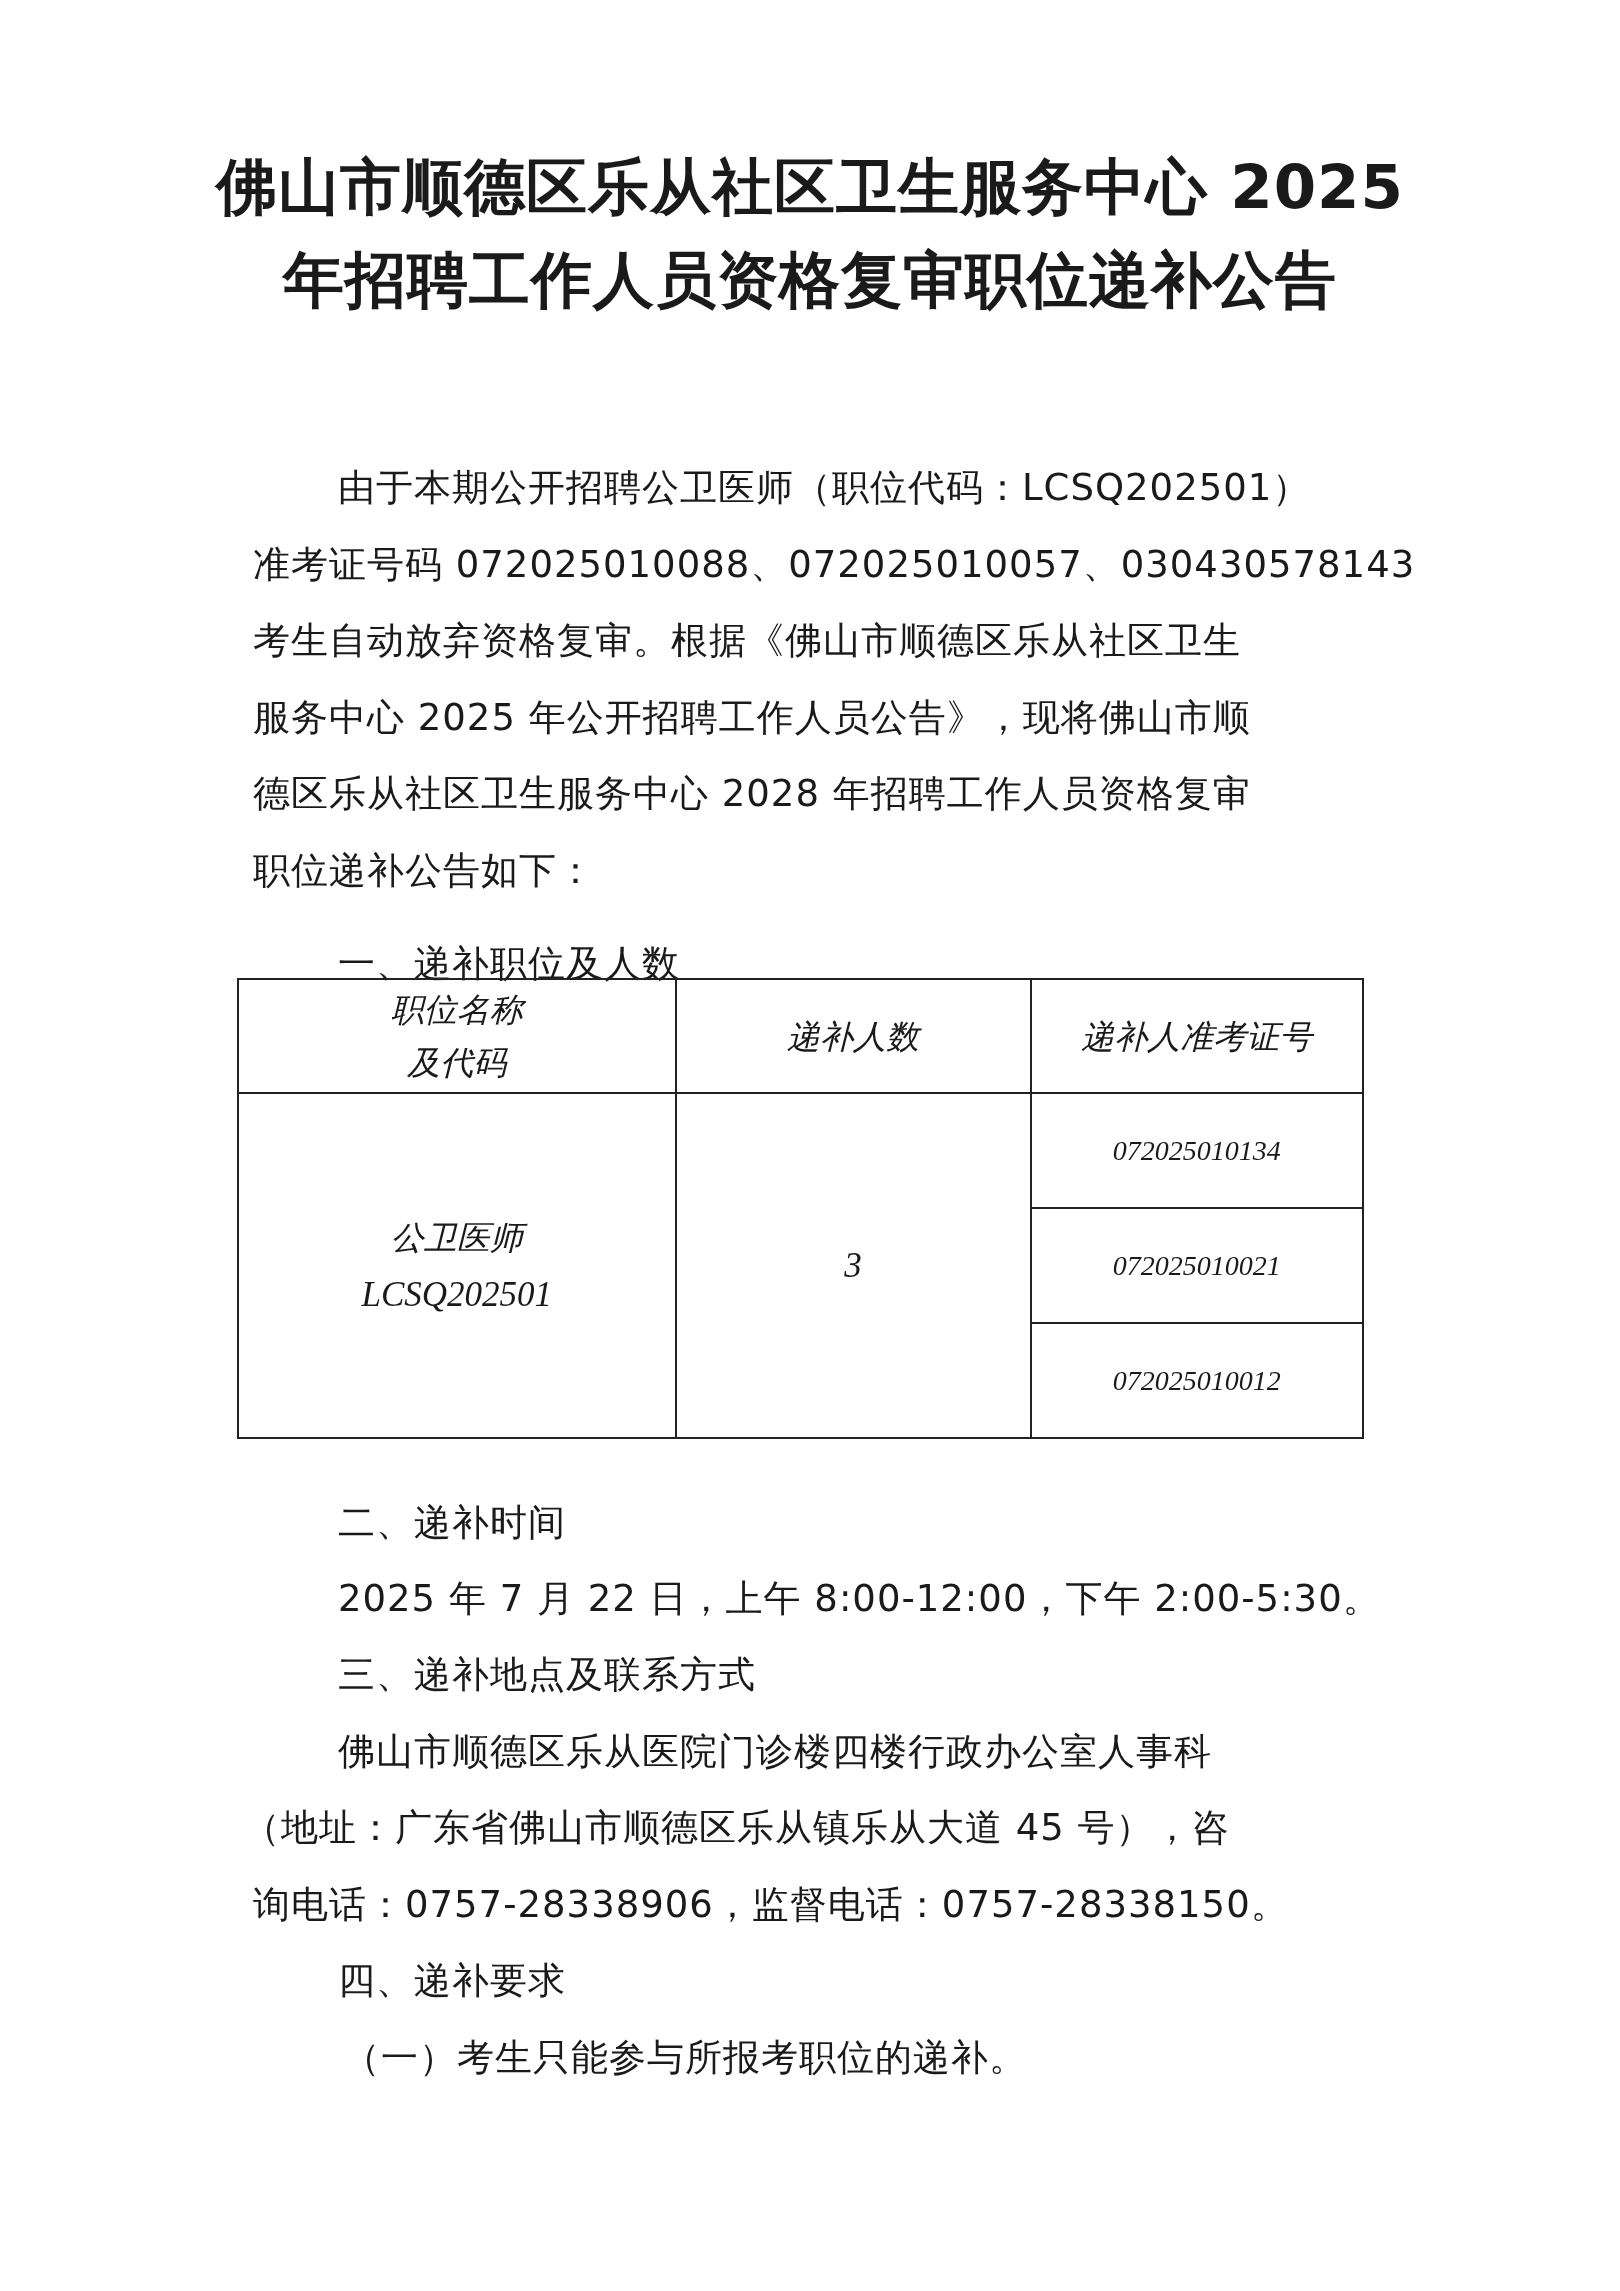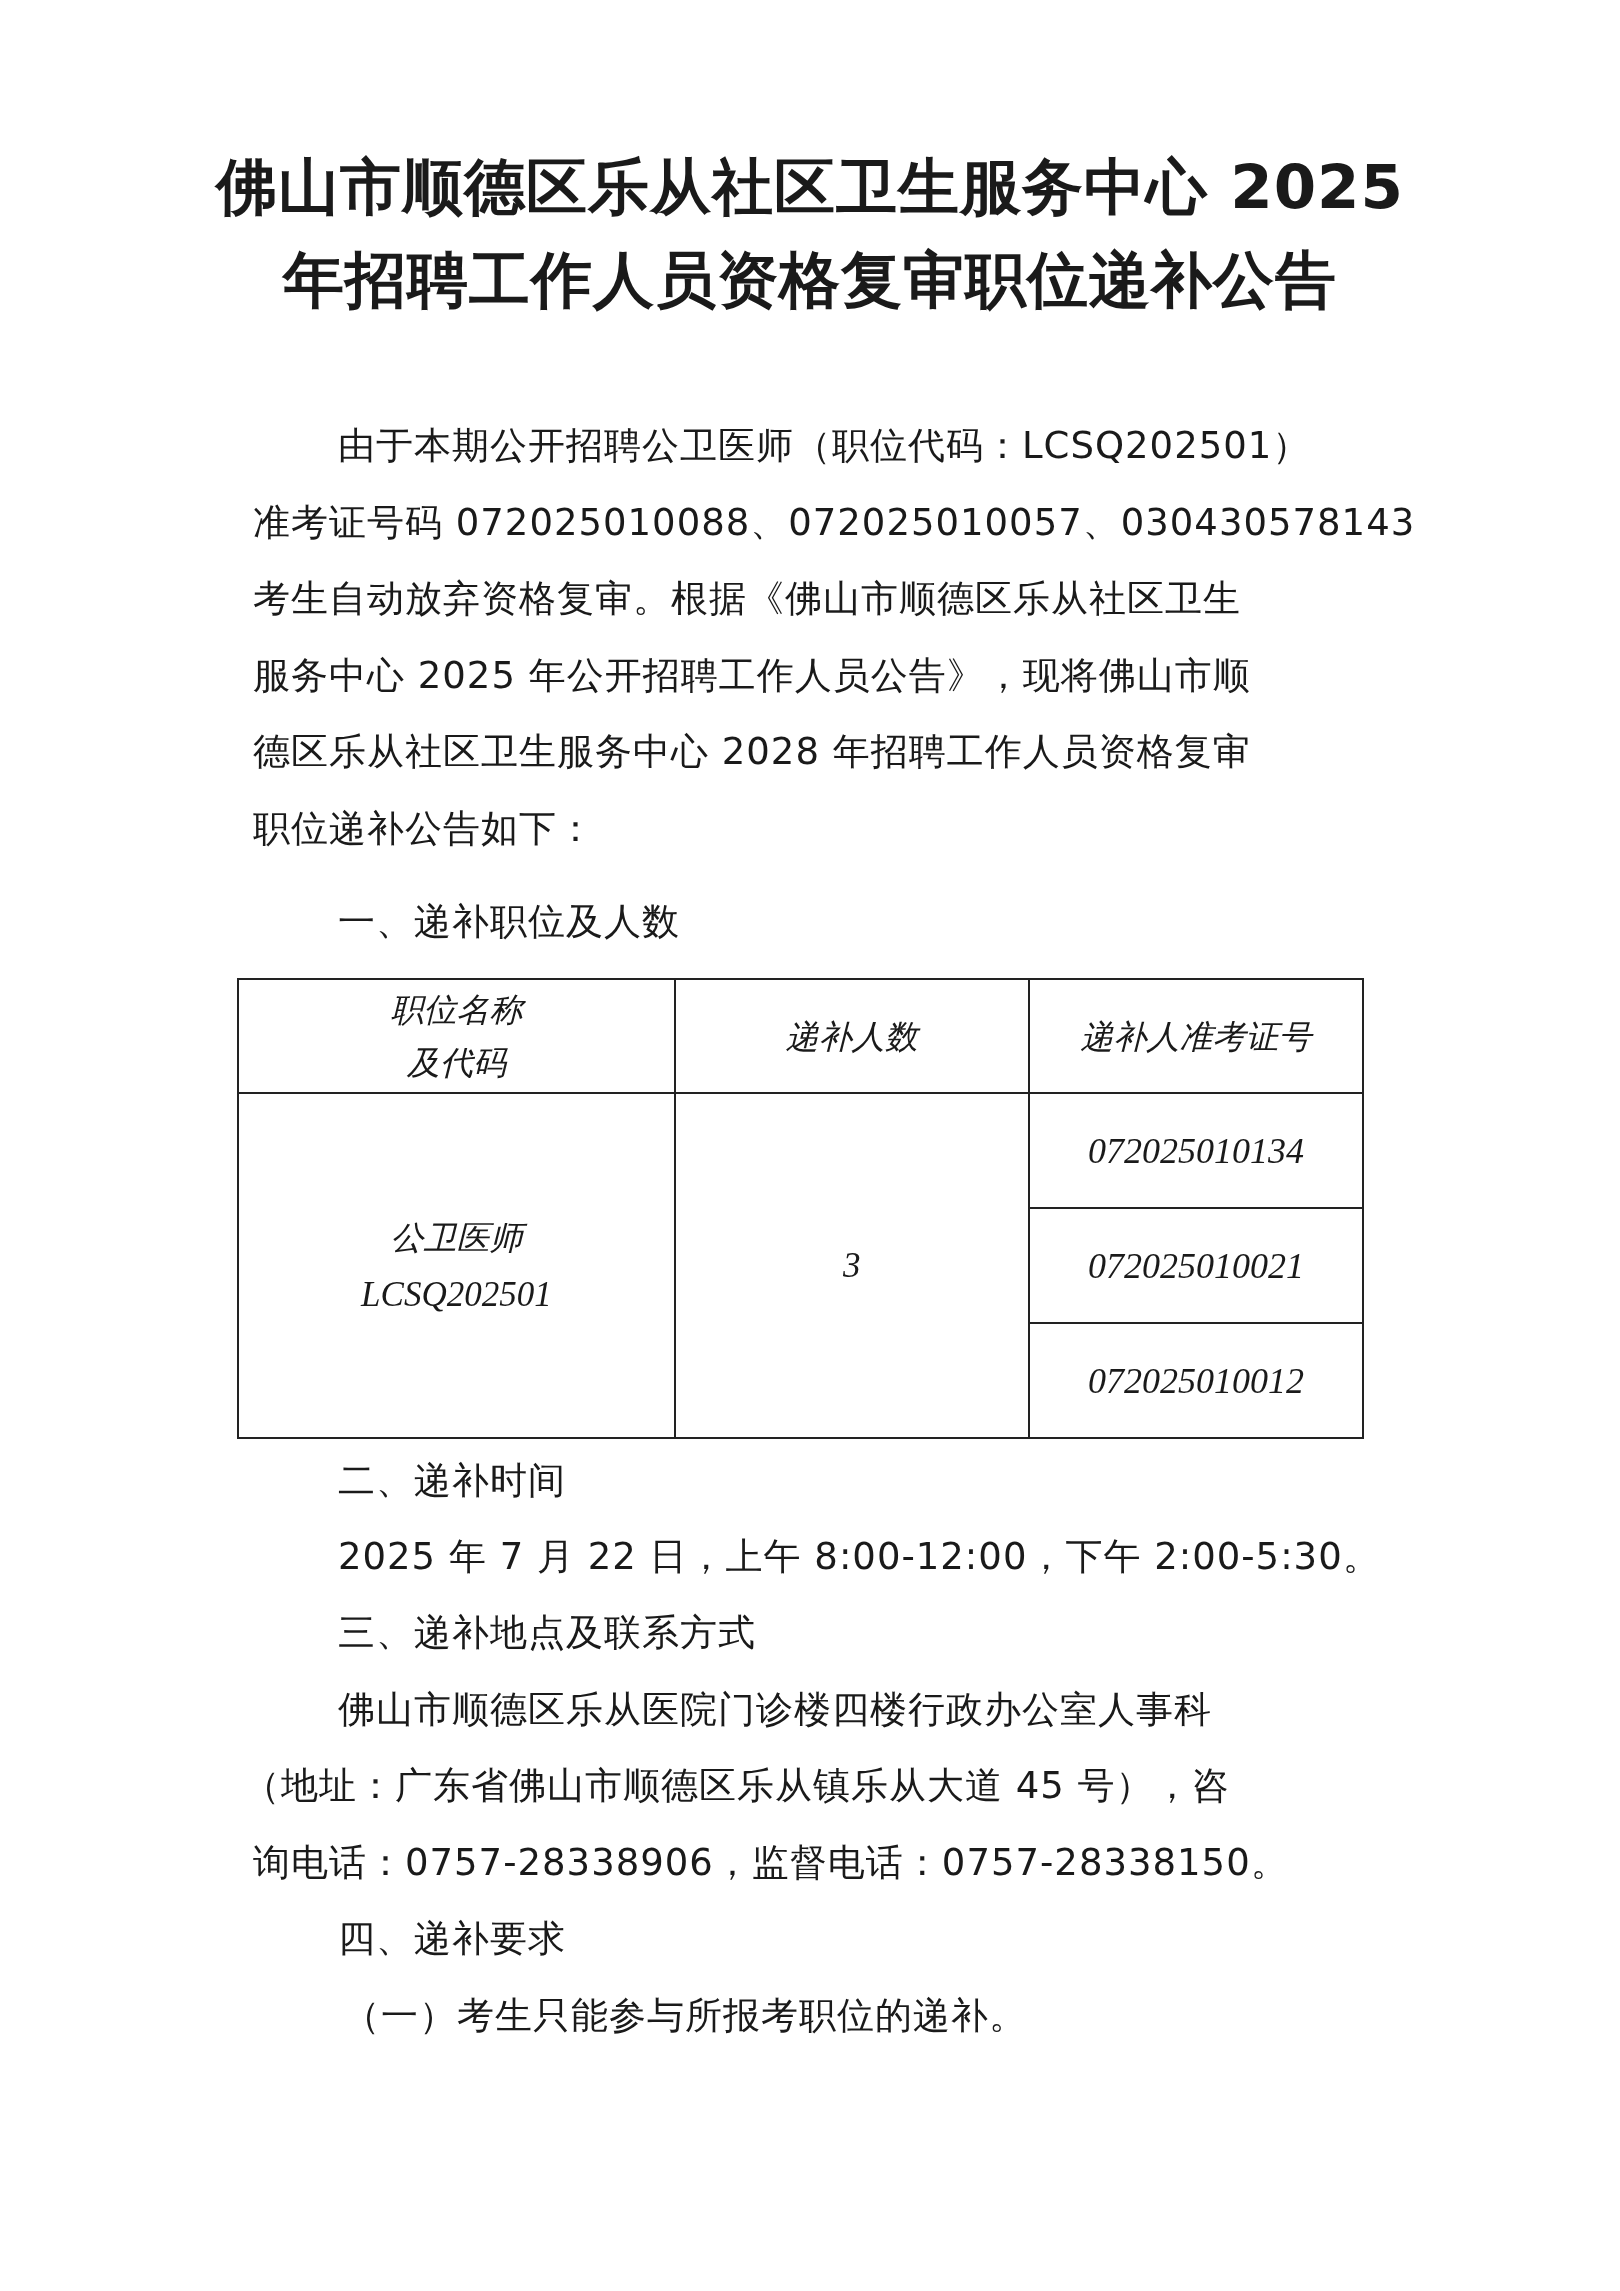--- a/index.html
+++ b/index.html
@@ -1,24 +1,24 @@
 <!DOCTYPE html>
 <html><head>
 <meta charset="utf-8">
 <style>
   html, body { margin: 0; padding: 0; background: #ffffff; }
   body { width: 1620px; height: 2292px; position: relative; overflow: hidden; color: #1a1a1a;
          font-family: "DejaVu Sans", "Liberation Sans", sans-serif; }
   .title { position: absolute; left: 0; width: 1620px; text-align: center; font-size: 61px; font-weight: bold; letter-spacing: 1px; }
-  .line { position: absolute; left: 253px; font-size: 37px; white-space: nowrap; letter-spacing: 1px; }
+  .line { position: absolute; left: 253px; font-size: 37px; white-space: nowrap; letter-spacing: 1px; margin-top: 42px; }
   table.tbl { position: absolute; left: 237px; top: 978px; width: 1127px; border-collapse: collapse;
               font-family: "DejaVu Serif", "Liberation Serif", serif; font-size: 33px; font-style: italic; }
   table.tbl td, table.tbl th { border: 2px solid #222; text-align: center; vertical-align: middle; font-weight: normal; padding: 0; }
   table.tbl th { height: 112px; line-height: 53px; }
-  table.tbl td.num { height: 113px; font-family: "Liberation Serif", serif; font-size: 36px; }
+  table.tbl td.num { height: 113px; font-family: "Liberation Serif", serif; font-size: 28px; }
   .c1 { width: 447px; } .c2 { width: 368px; } .c3 { width: 338px; }
   .serif-cell { font-family: "Liberation Serif", serif; font-size: 35px; }
 </style>
 </head>
 <body>
 
 <div>
   <div class="title" style="top:147px;">佛山市顺德区乐从社区卫生服务中心 2025</div>
   <div class="title" style="top:240px;">年招聘工作人员资格复审职位递补公告</div>
 

